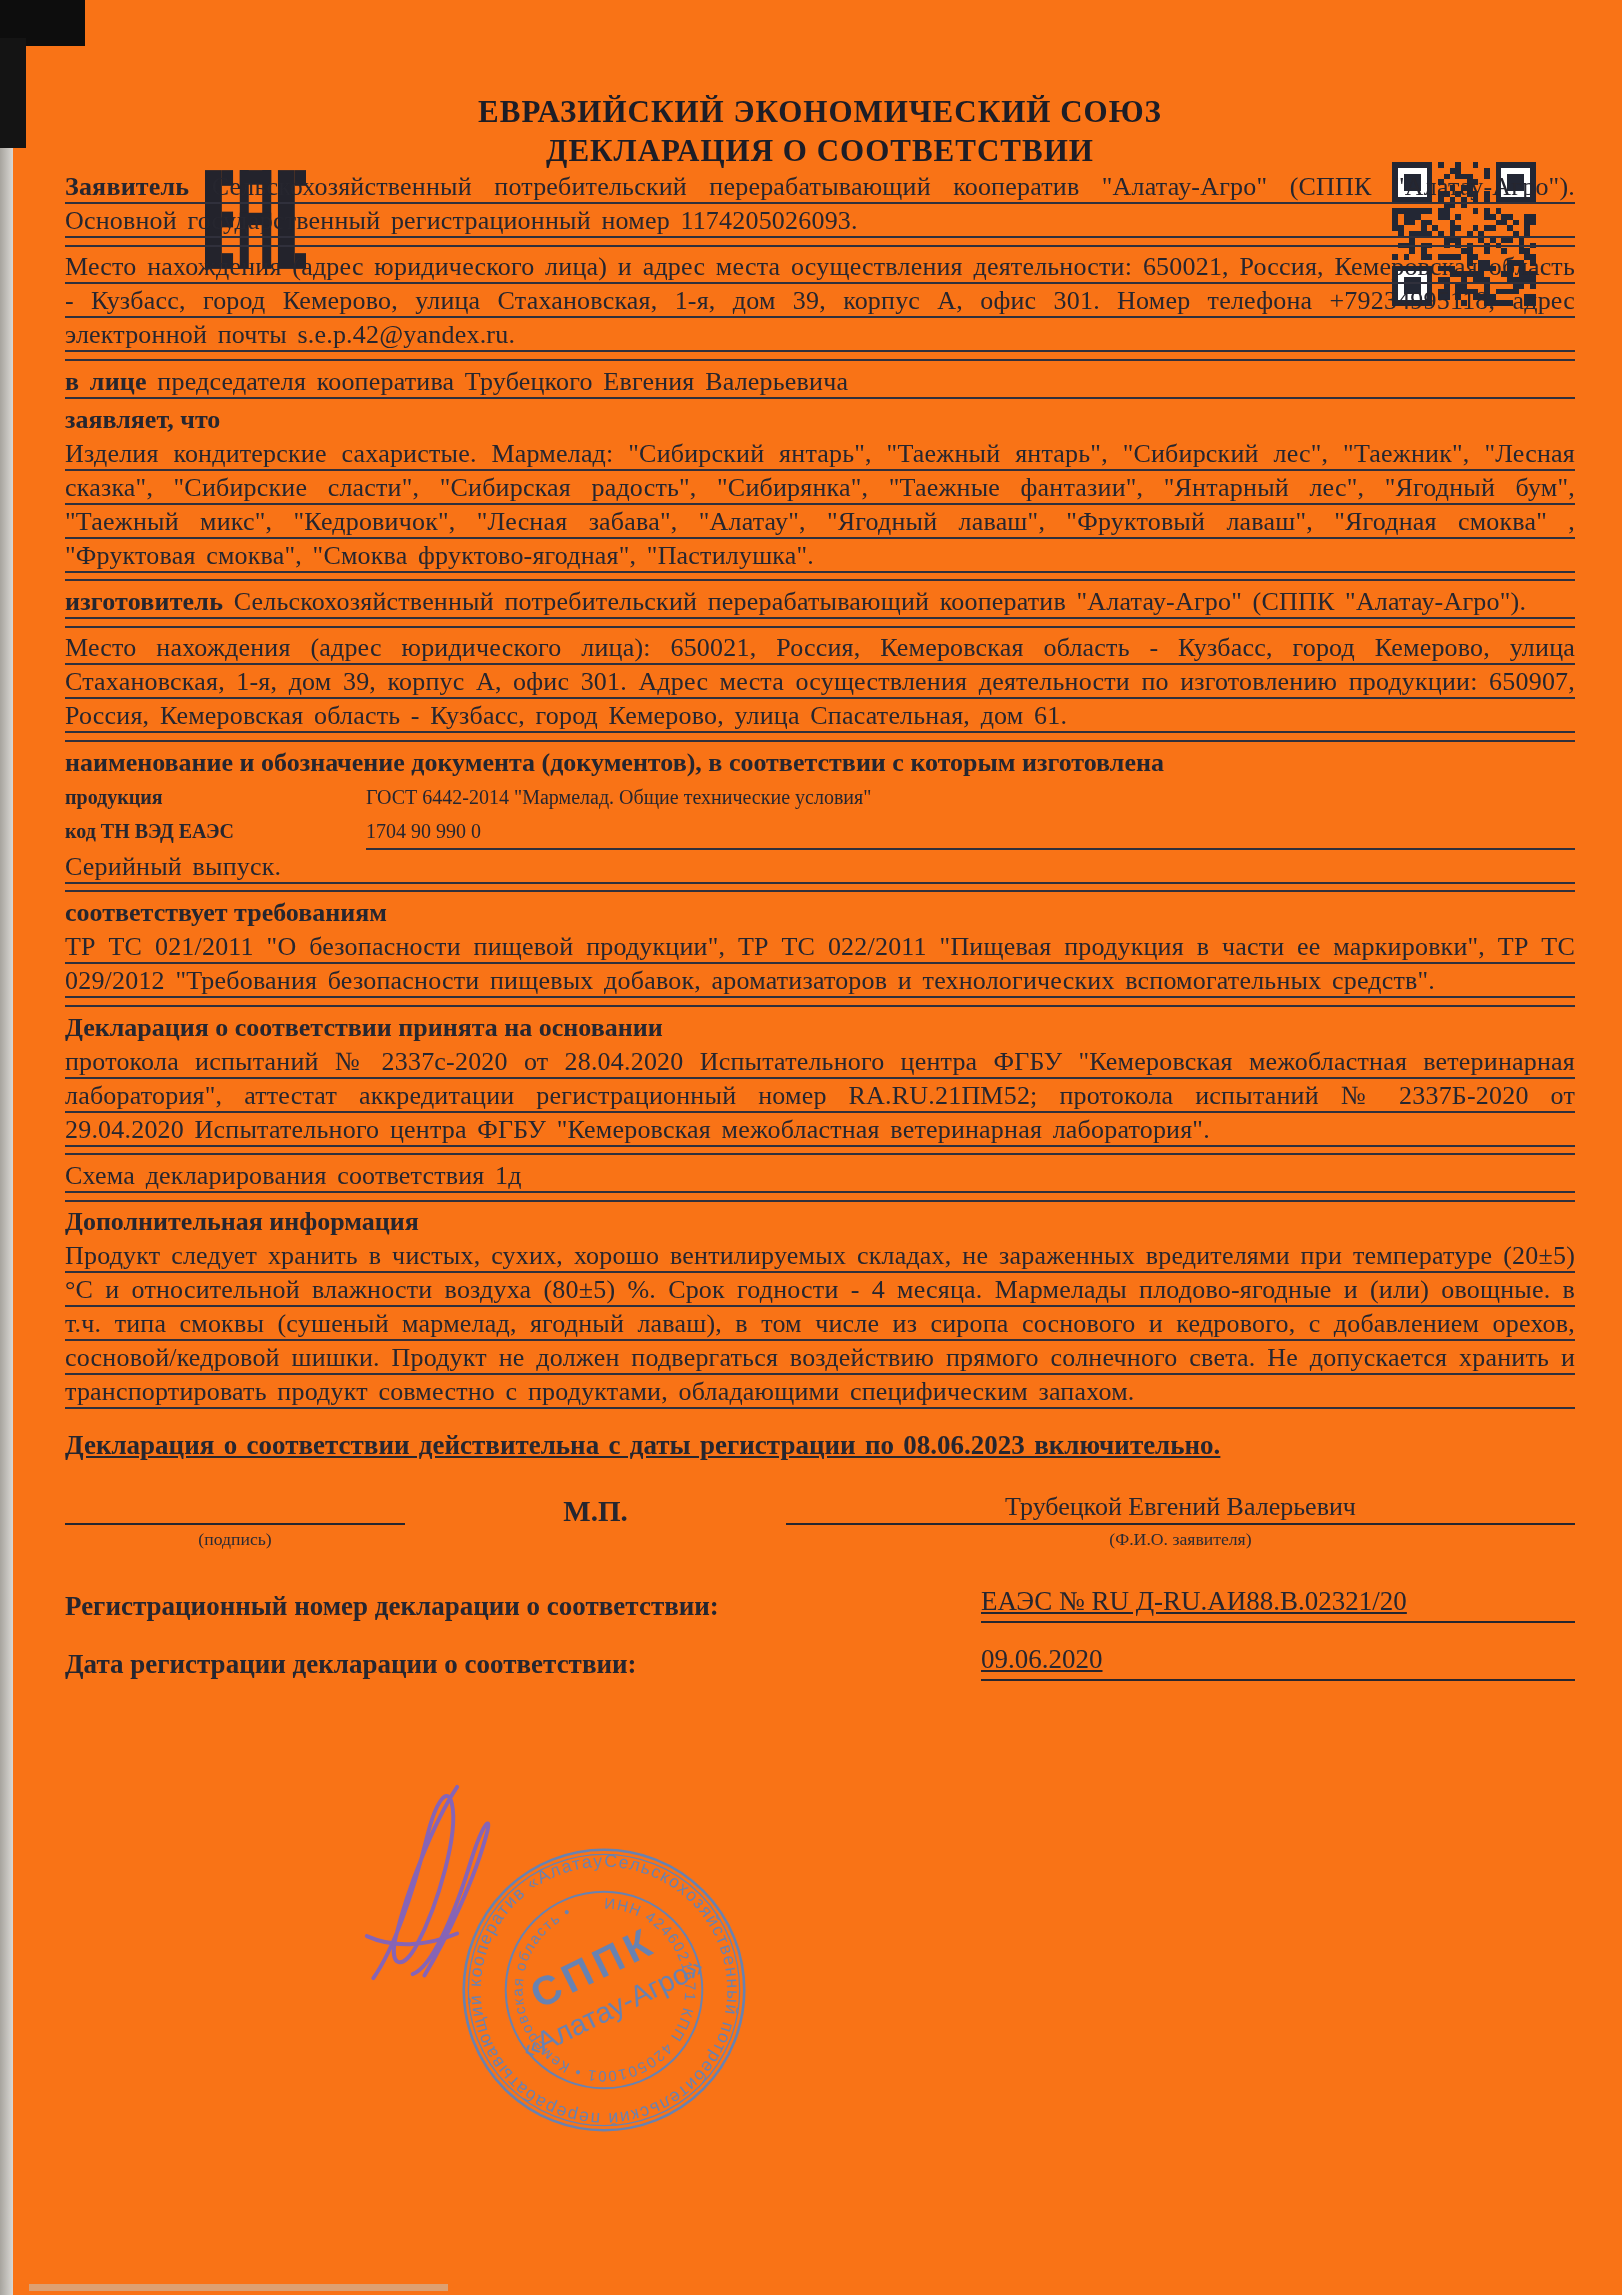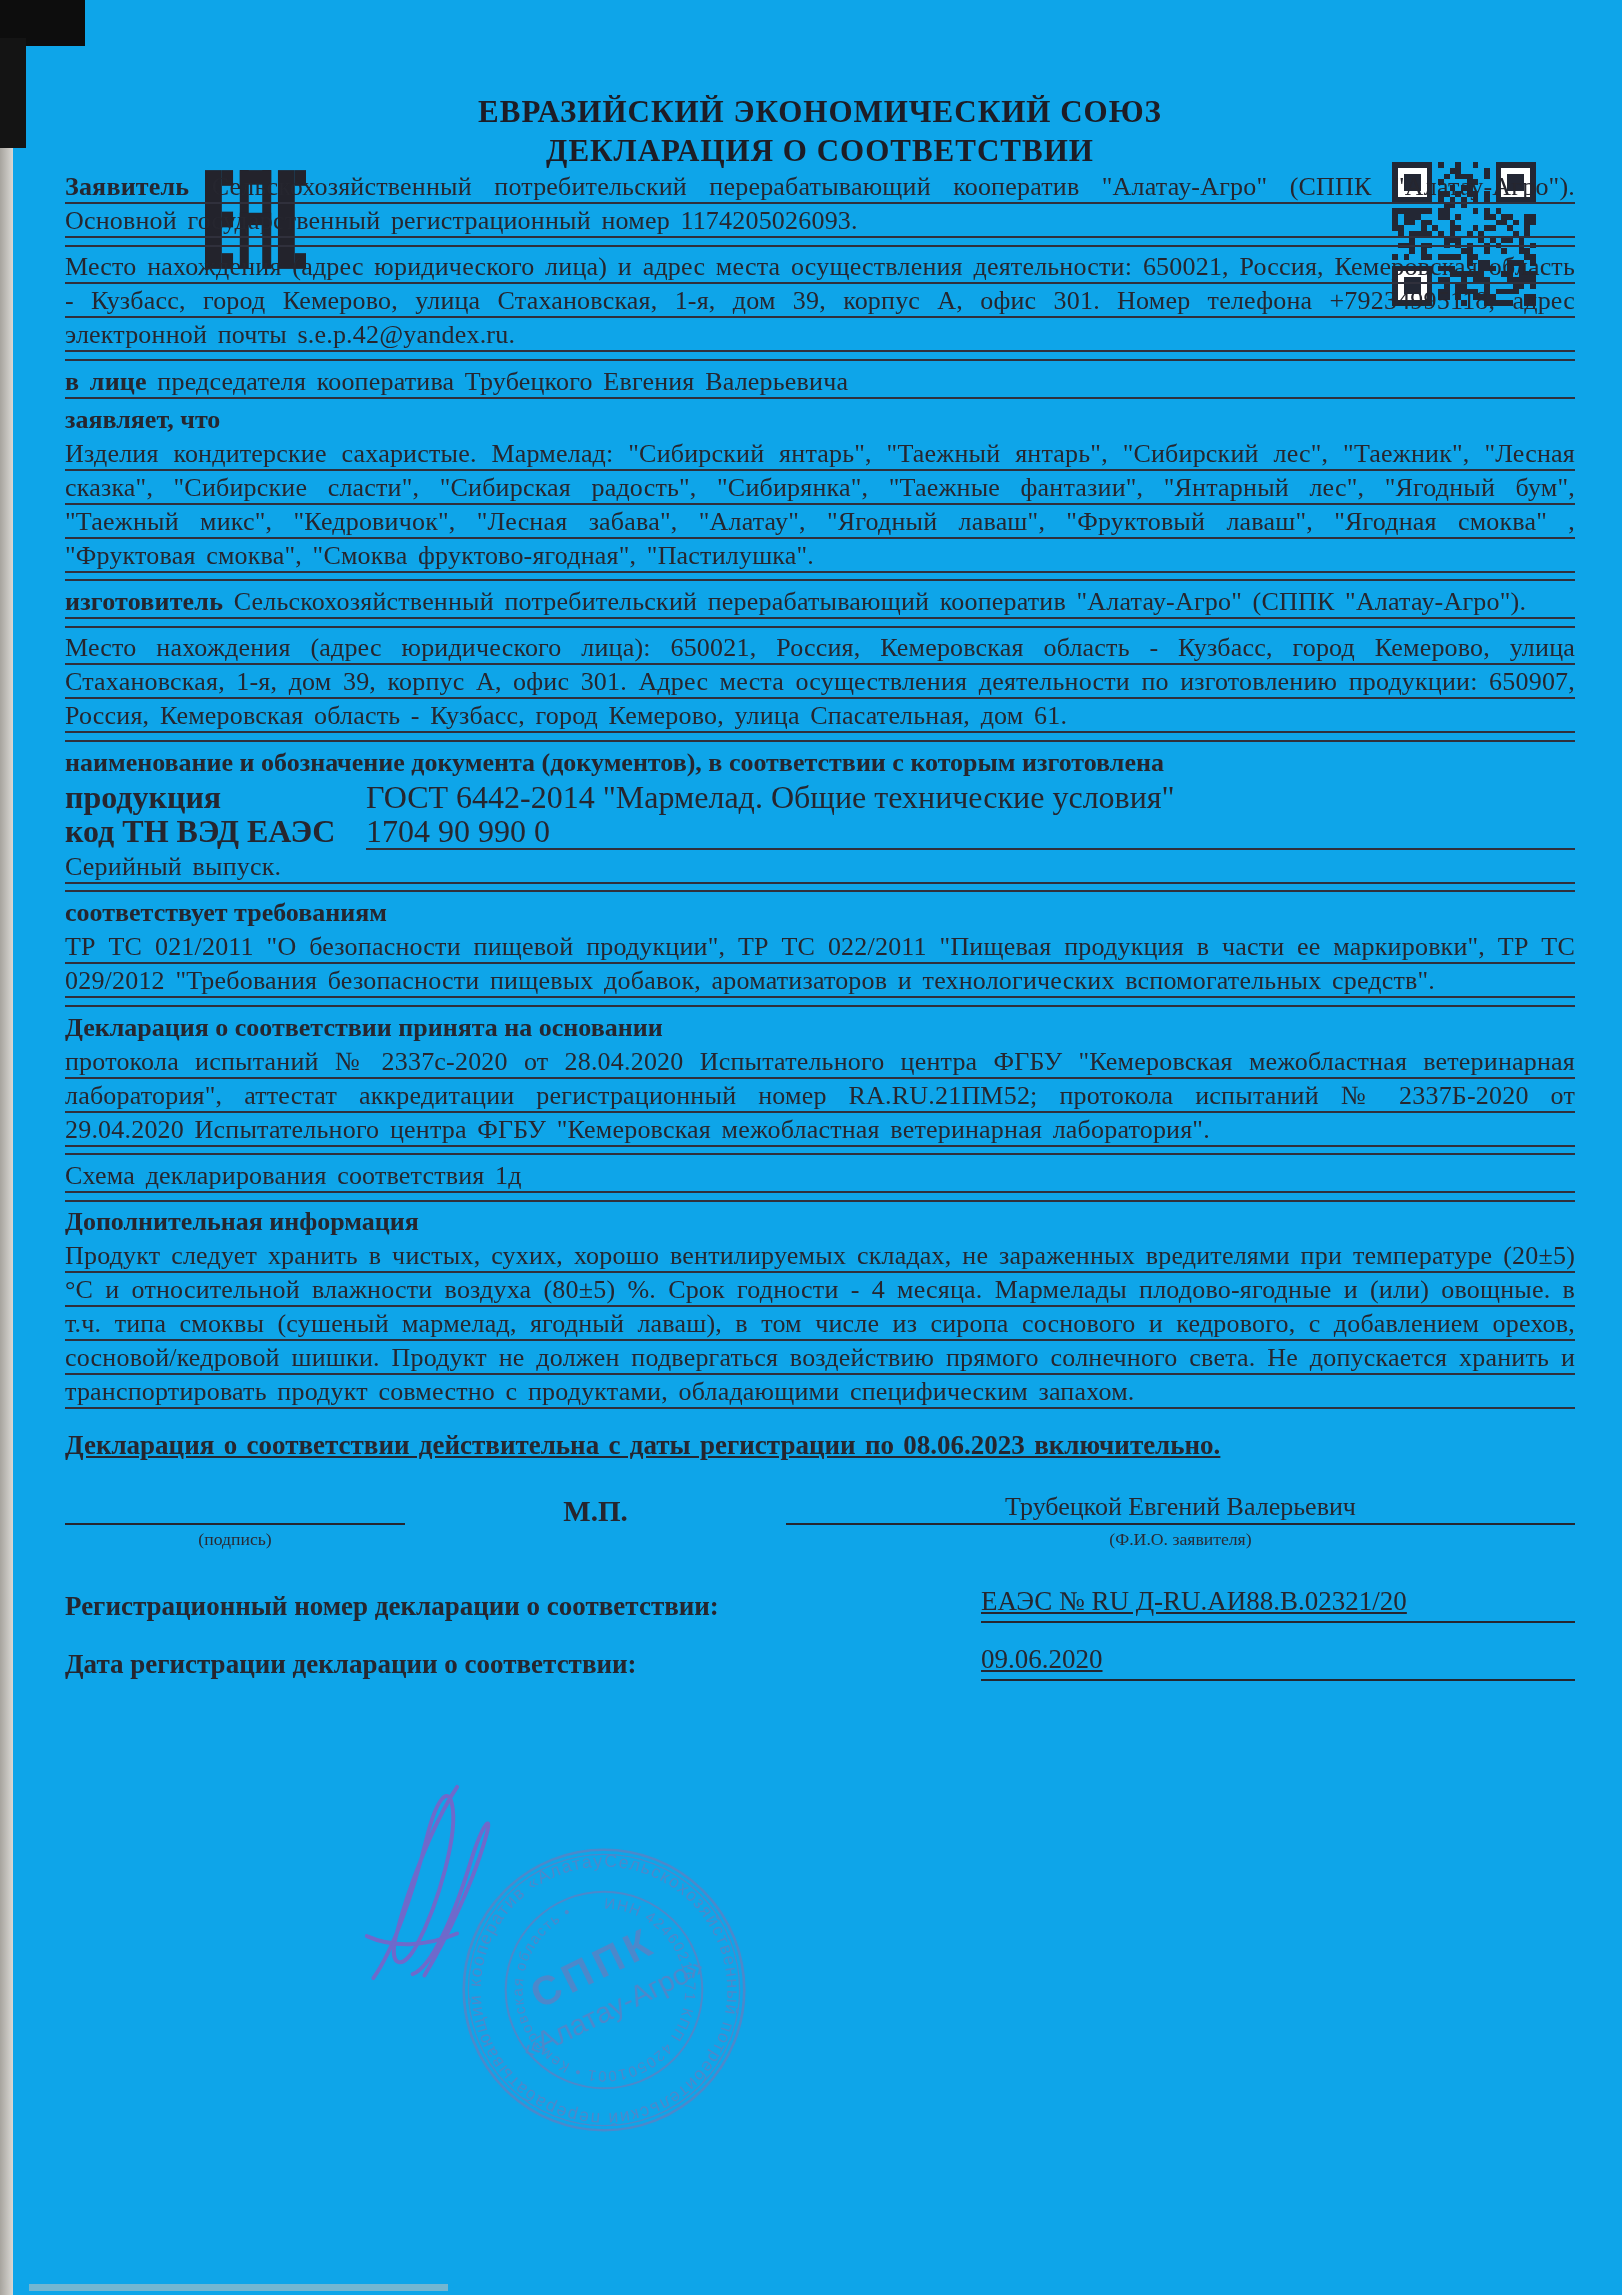--- a/index.html
+++ b/index.html
@@ -1,19 +1,19 @@
 <!DOCTYPE html>
 <html style="font-size:10.5px"><head>
 <meta charset="utf-8">
 <style>
   html,body{margin:0;padding:0;background:#888;}
   .page{
     position:relative;
     width:1623px;height:2295px;
-    background:#0ea5e9;
+    background:#f97316;
     overflow:hidden;
     font-family:"Liberation Serif","DejaVu Serif",serif;
     color:#26262f;
   }
   
   .edge-band{position:absolute;left:0;top:0;width:13px;height:100%;
     background:linear-gradient(to right,#a7a49e,#dad8d4);}
   .corner-black{position:absolute;left:0;top:0;width:85px;height:46px;background:#0d0d0d;}
   .corner-black2{position:absolute;left:0;top:38px;width:26px;height:110px;background:#141414;}
   .bottom-smudge{position:absolute;left:29px;top:2284px;width:419px;height:6.5px;
@@ -33,21 +33,21 @@
   .txt{font-size:26px;line-height:34px;text-align:justify;
     word-spacing:3.9px;letter-spacing:0.2px;}
   .ruled{
     background-image:repeating-linear-gradient(to bottom,
       transparent 0px,transparent 32px,#30303c 32px,#30303c 34px);
   }
   .b{font-weight:bold;}
   .head{font-size:26px;line-height:34px;font-weight:bold;margin-top:3.9px;}
   .sep{border-top:2px solid #30303c;margin:6.5px 0 3.9px 0;height:0;}
 
-  .pair-row{display:flex;font-size:32px;line-height:34px;}
+  .pair-row{display:flex;font-size:20px;line-height:34px;}
   .pair-row .lbl{width:301px;flex:0 0 301px;font-weight:bold;}
   .pair-row .val{flex:1;}
   .uline{border-bottom:2px solid #30303c;}
 
   .validity{font-size:27px;line-height:35px;font-weight:bold;margin-top:18.3px;
     word-spacing:2.6px;text-decoration:underline;}
 
   .sig-row{display:flex;margin-top:29px;align-items:flex-end;}
   .sig-left{width:340px;flex:0 0 340px;}
   .sig-line{height:29px;border-bottom:2.6px solid #26262f;}

